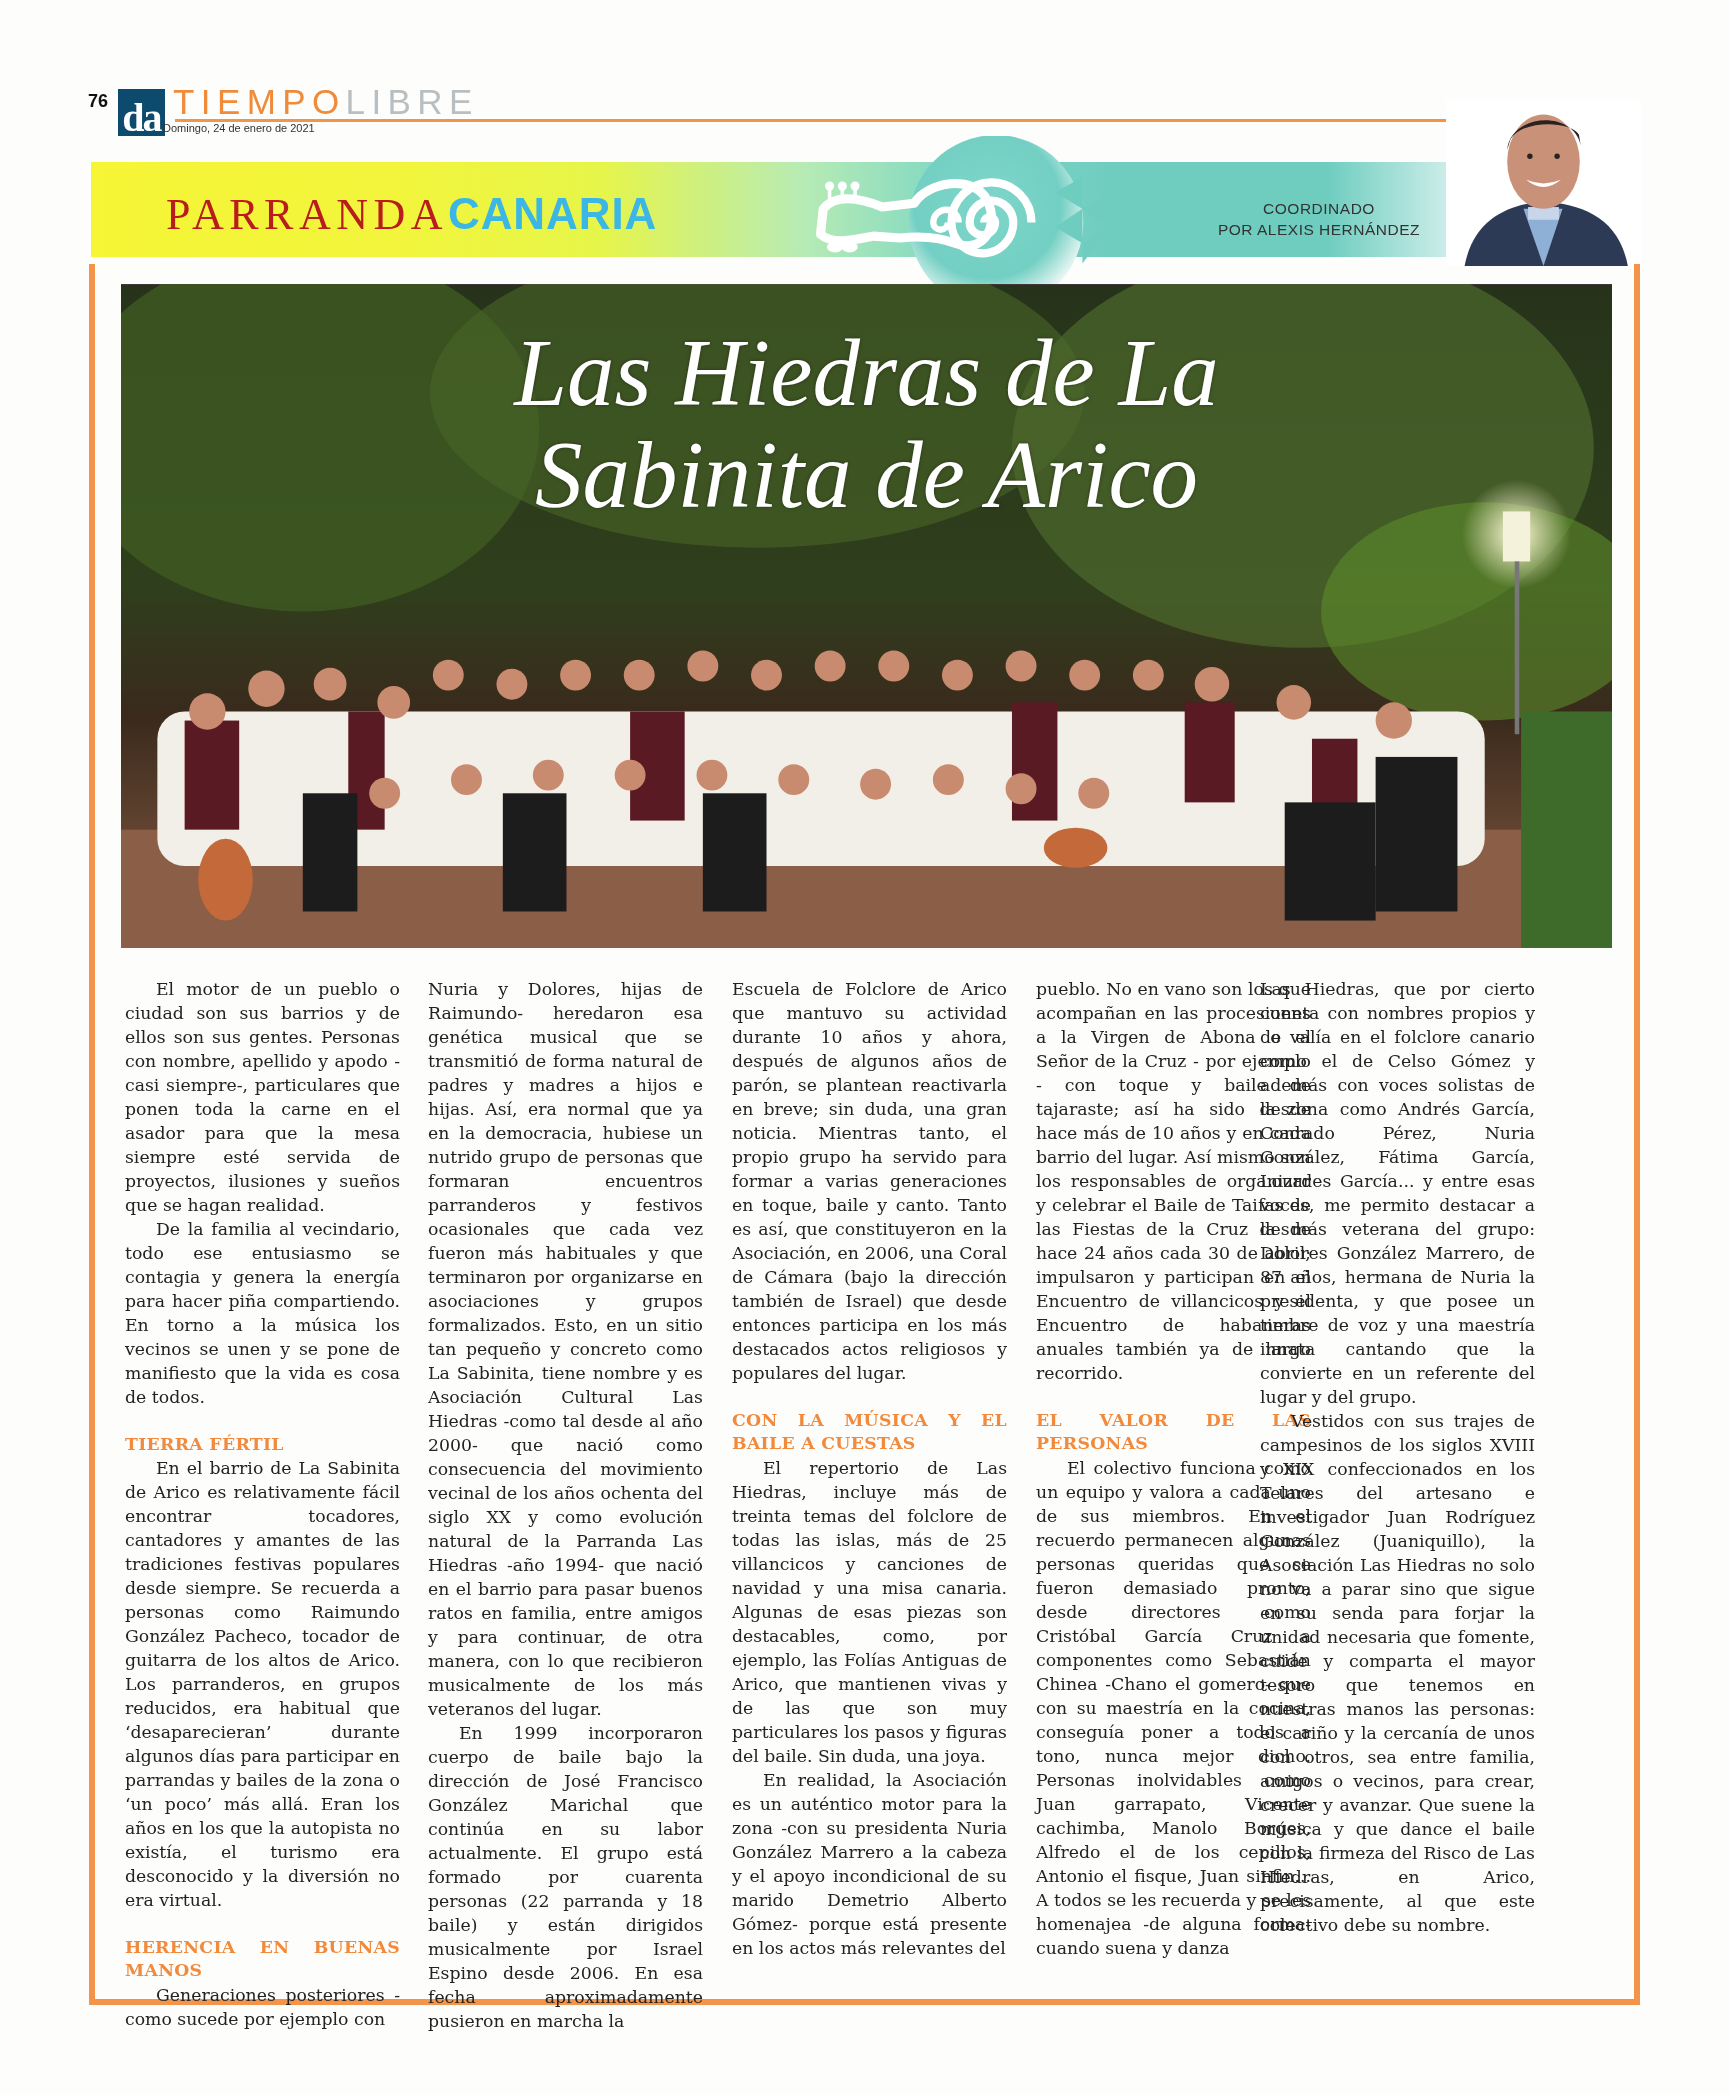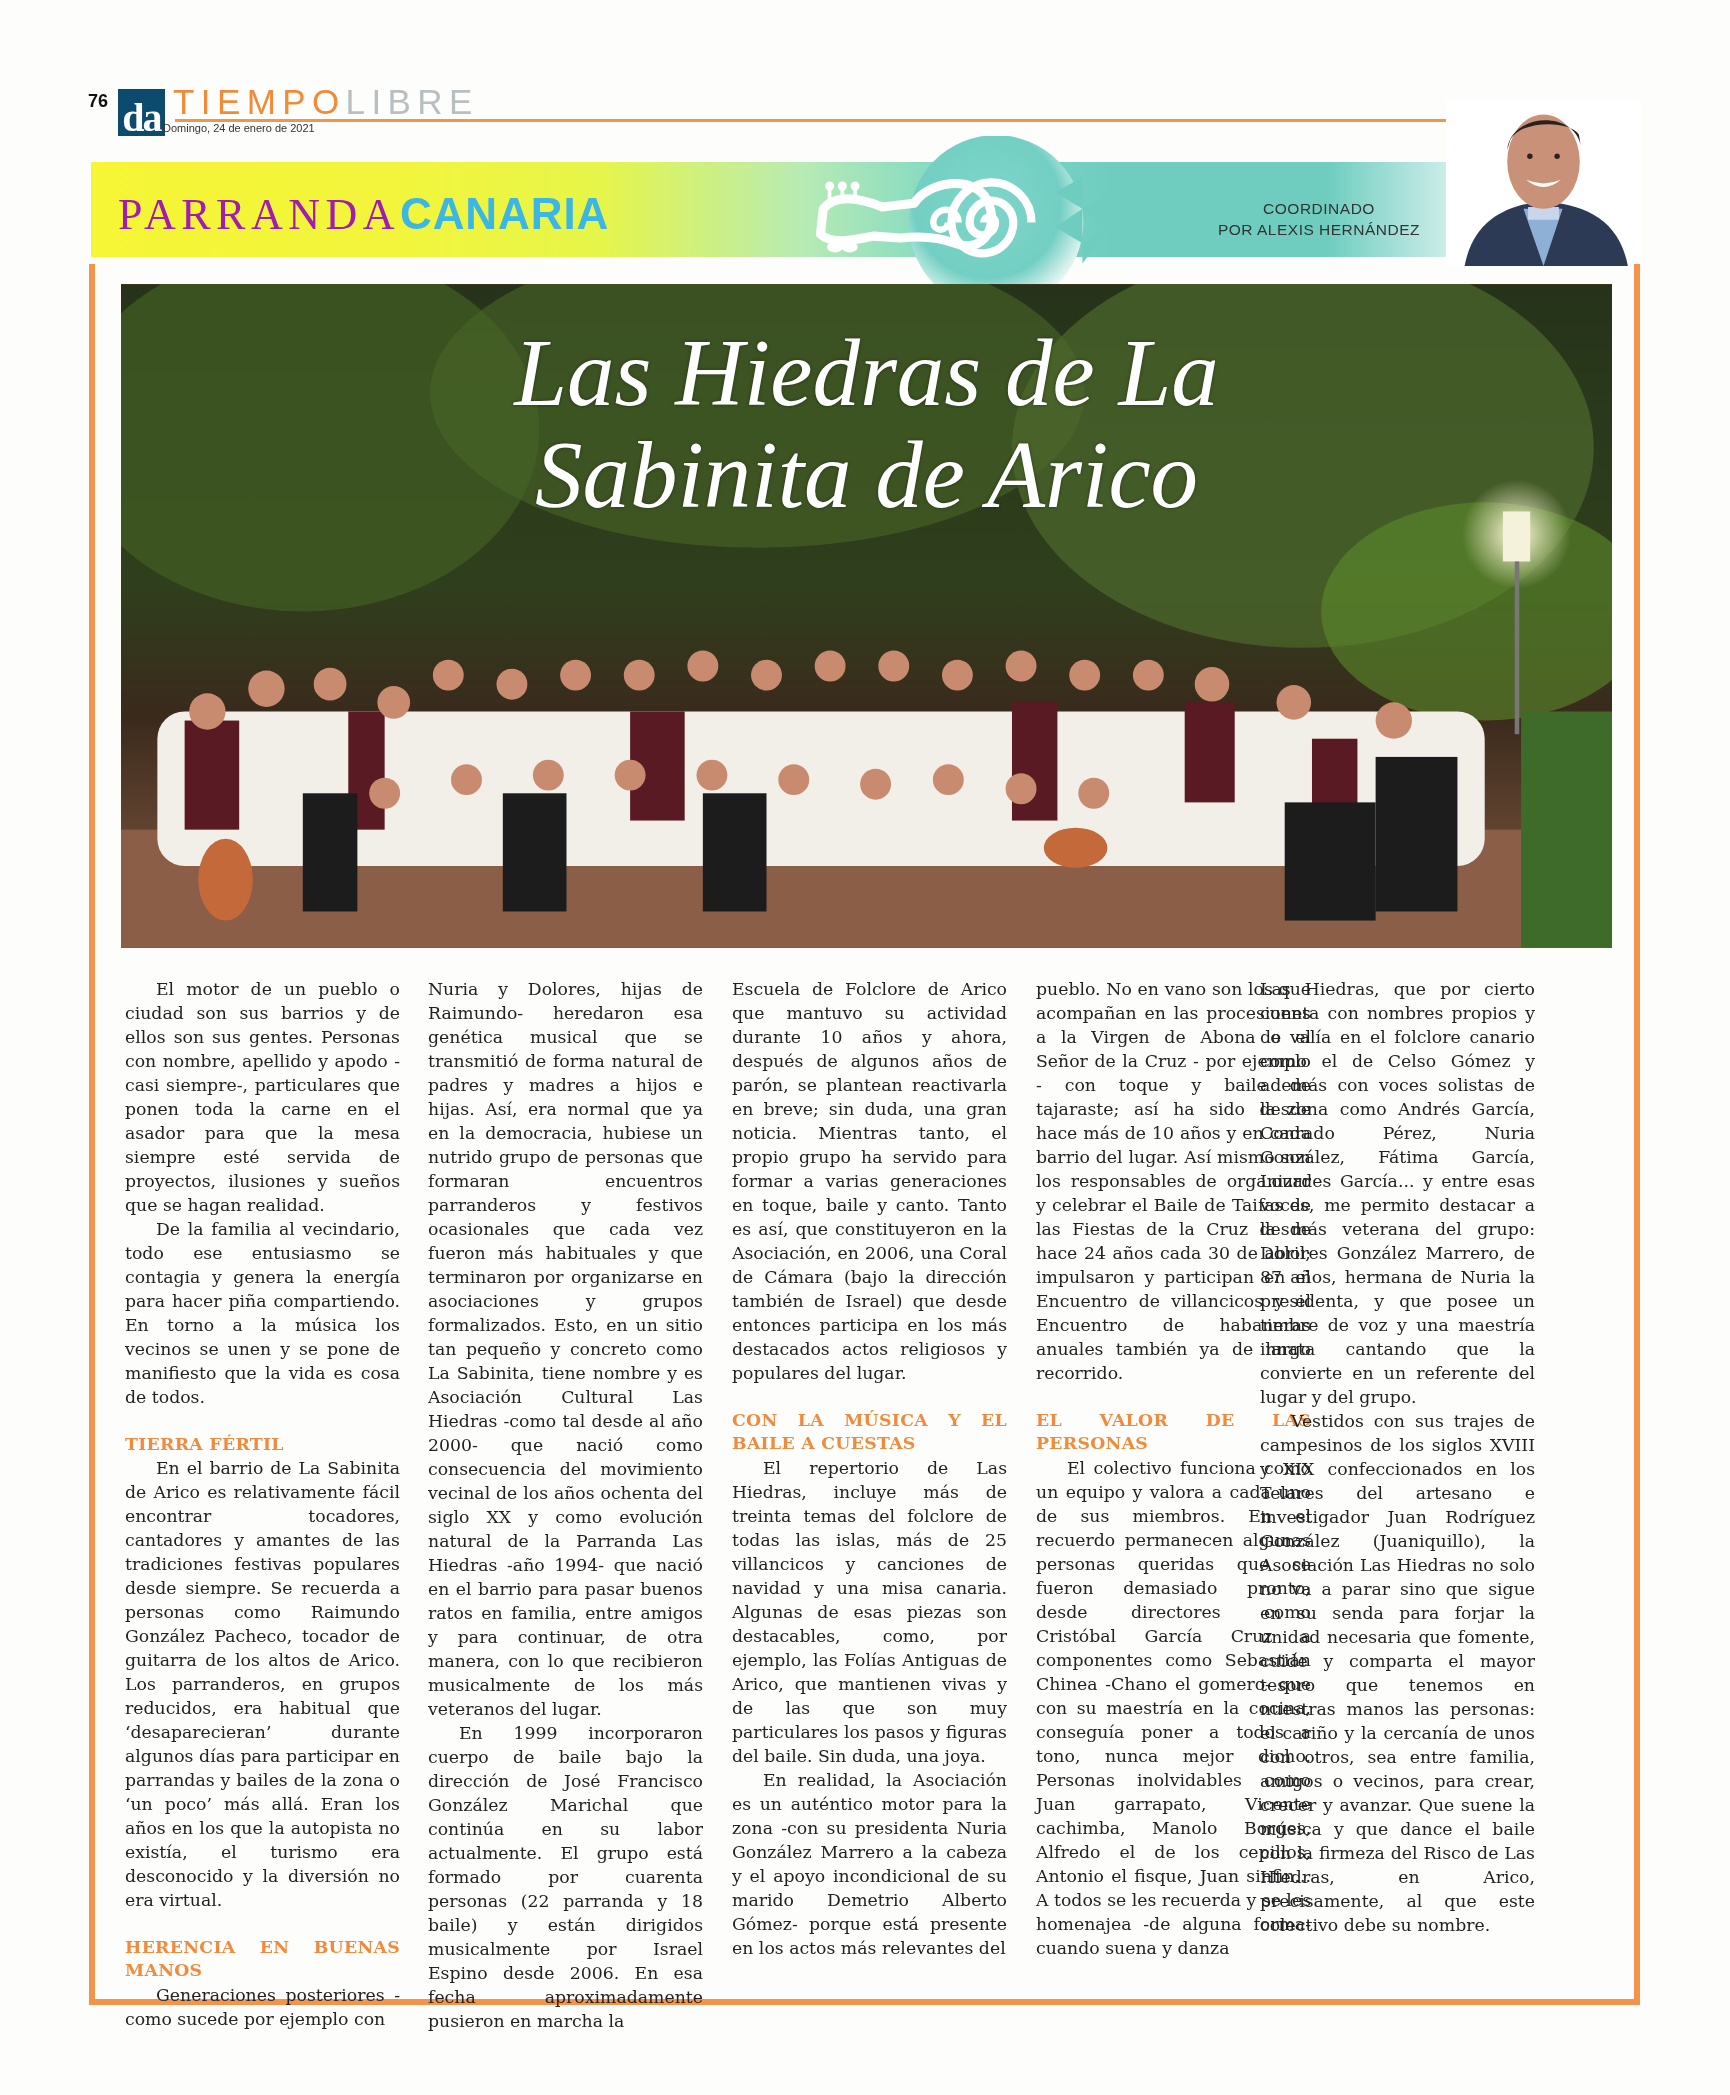--- a/index.html
+++ b/index.html
@@ -11,32 +11,32 @@
   .section-title { position: absolute; left: 173px; top: 84px; font-family: Liberation Sans, sans-serif; font-size: 35px; letter-spacing: 6.4px; line-height: 36px; text-align: right; }
   .section-title .t1 { color: #f08b3a; }
   .section-title .t2 { color: #b9bfc1; }
   .date-line { position: absolute; left: 163px; top: 122px; font-family: "Liberation Sans", sans-serif; font-size: 11px; color: #333; }
   .header-rule { position: absolute; left: 175px; top: 119px; width: 1466px; height: 2.7px; background: #f0964a; }
 
   
   .banner { position: absolute; left: 91px; top: 162px; width: 1546px; height: 95px;
     background: linear-gradient(90deg, #f6f536 0%, #f2f53c 20%, #e6f54a 33%, #b7ebb4 46%, #7ed7c5 56%, #6fcdc0 66%, #6fcdc0 80%, #ffffff 92%, #ffffff 100%); }
   .banner-title { position: absolute; left: 118px; top: 186px; font-size: 44px; line-height: 55px; letter-spacing: 5.5px; }
-  .banner-title .p1 { font-family: "Liberation Serif", serif; color: #a21caf; }
+  .banner-title .p1 { font-family: "Liberation Serif", serif; color: #b91c1c; margin-left: 48px; }
   .banner-title .p2 { font-family: "Liberation Sans", sans-serif; font-weight: bold; color: #3bb6e5; letter-spacing: 0.9px; margin-top: 13px; }
   .emblem { position: absolute; left: 755px; top: 136px; width: 382px; height: 182px; }
 
   .byline { position: absolute; left: 1200px; top: 198px; width: 238px; text-align: center; font-family: "Liberation Sans", sans-serif; font-size: 15.5px; line-height: 21px; color: #333; letter-spacing: 0.5px; }
   .portrait { position: absolute; left: 1446px; top: 100px; width: 195px; height: 166px; overflow: hidden; background: #fff; }
 
   
   .frame { position: absolute; left: 89px; top: 264px; width: 1551px; height: 1741px; border-left: 6.4px solid #f4944a; border-bottom: 6.4px solid #f4944a; border-right: 6.4px solid #f4944a; box-sizing: border-box; }
 
   
-  .photo { position: absolute; left: 121px; top: 284px; width: 1491px; height: 664px; overflow: hidden; background: #c2410c; }
+  .photo { position: absolute; left: 121px; top: 284px; width: 1491px; height: 664px; overflow: hidden; background: #d946ef; }
   .photo svg { position: absolute; left: 0; top: 0; }
   .headline { position: absolute; left: 0; top: 38px; width: 1491px; text-align: center; font-family: "Liberation Serif", serif; font-style: italic; color: #fff; font-size: 95px; line-height: 102px; text-shadow: 0 0 3.6px rgba(0,0,0,0.4); }
 
   
   .col { position: absolute; top: 977px; width: 275px; font-size: 17.3px; line-height: 24px; text-align: justify; hyphens: none; }
   .col p { margin: 0; text-indent: 31px; }
   .col p.noindent { text-indent: 0; }
   .col h3 { margin: 23.6px 0 0 0; font-family: "DejaVu Serif", serif; font-size: 17.3px; line-height: 23.6px; color: #f18a3c; font-weight: bold; letter-spacing: 0.3px; }
   .c1 { left: 125px; }
   .c2 { left: 428px; }

